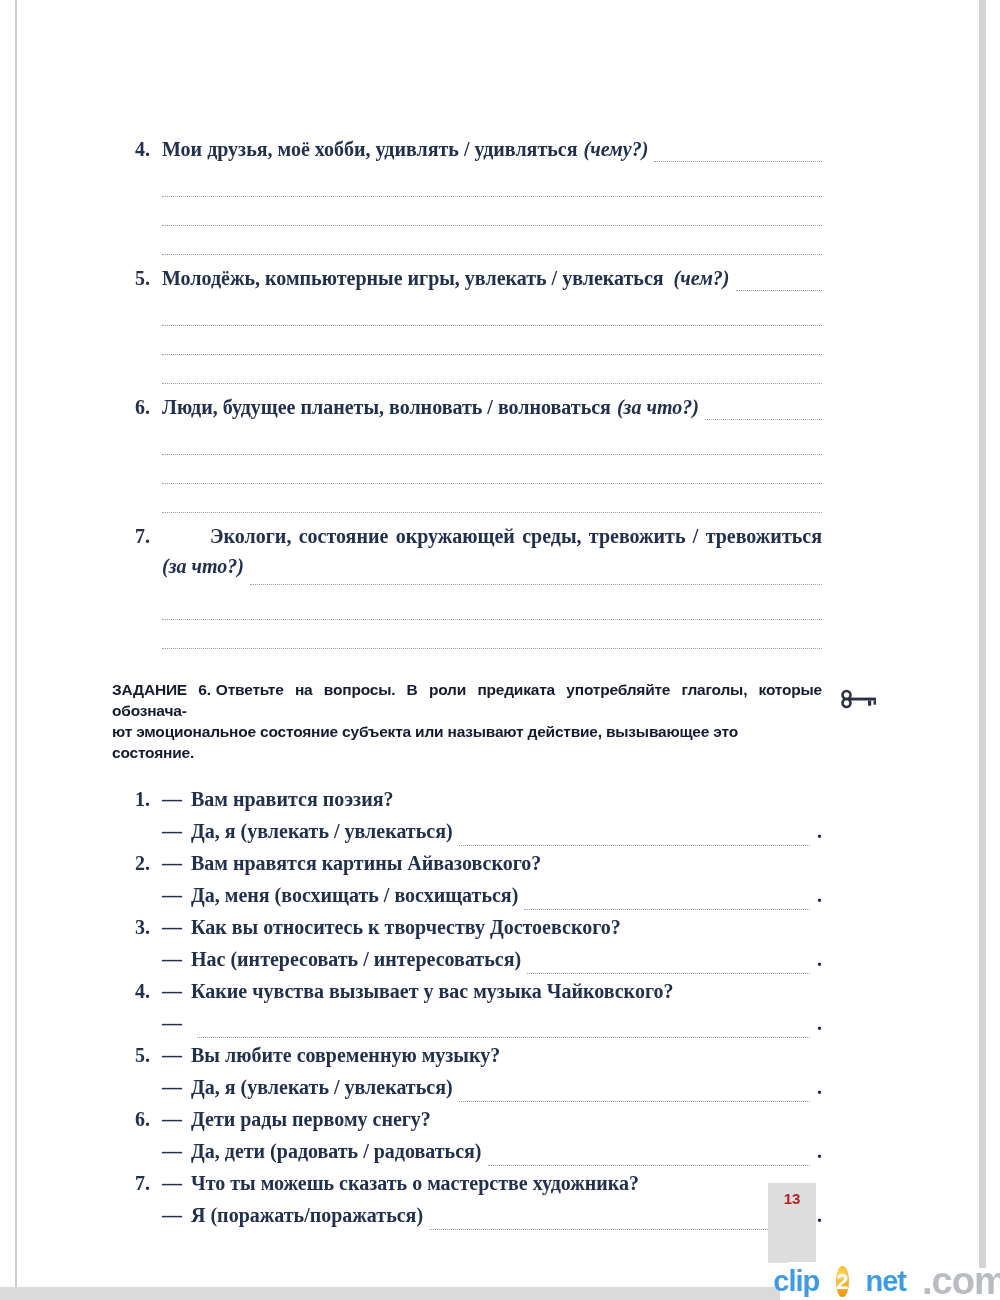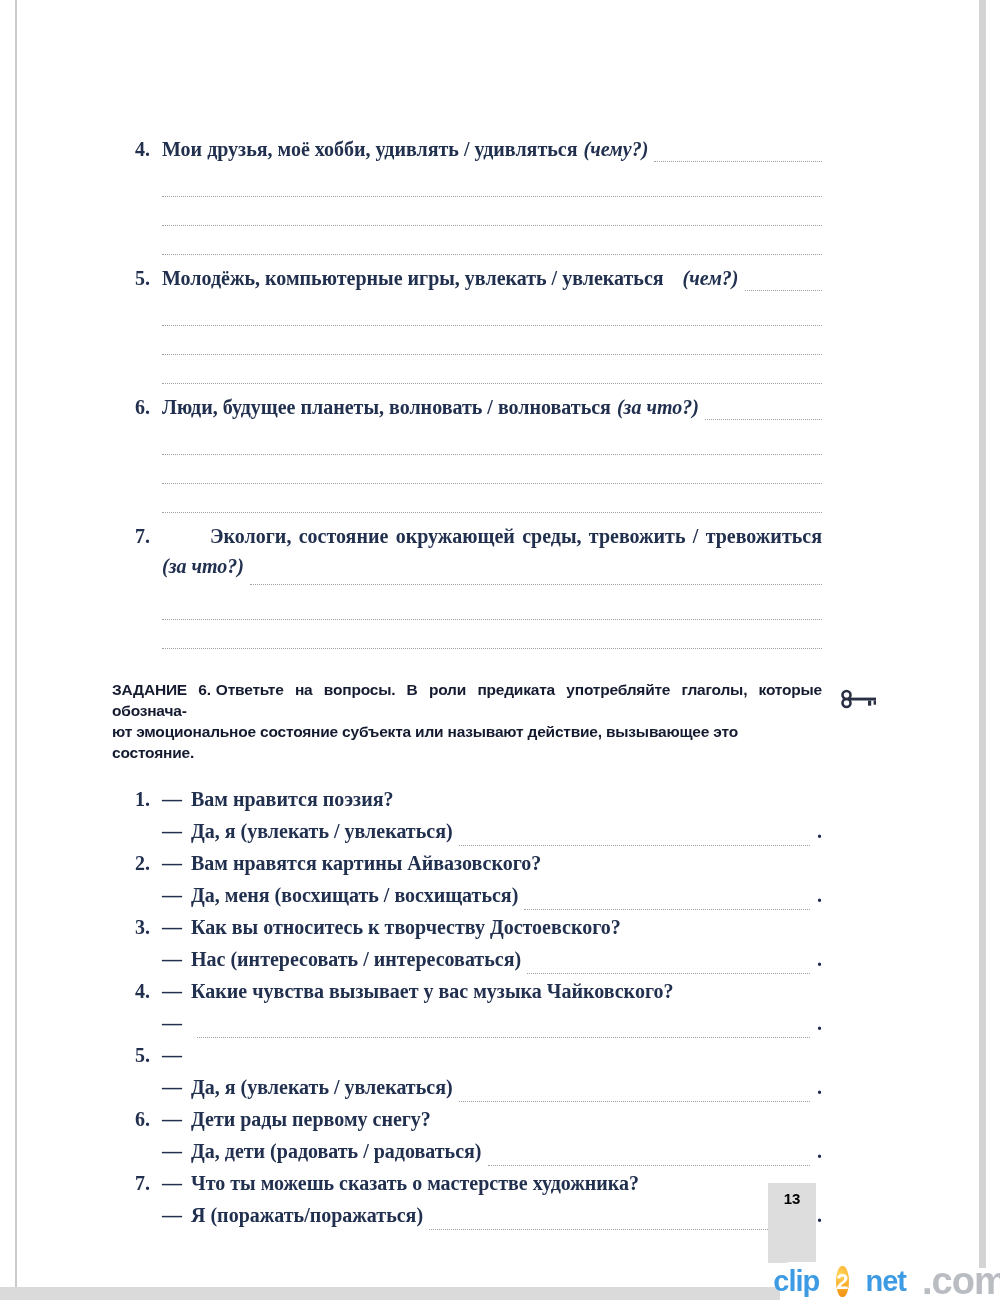--- a/index.html
+++ b/index.html
@@ -62,21 +62,21 @@
   .enddot { margin-left: 7px; flex: 0 0 auto; }
 
   
   .frame-left  { position: absolute; left: 15px;  top: 0; width: 2px; height: 1290px; background: #cbcbcb; z-index: 1; }
   .frame-right { position: absolute; left: 979px; top: 0; width: 7px; height: 1268px; background: #d4d4d4; z-index: 3; }
   .bottom-bar  { position: absolute; left: 0; top: 1287px; width: 788px; height: 13px; background: #dadada; z-index: 2; }
   .page-tab {
     position: absolute; left: 768px; top: 1183px; width: 48px; height: 80px;
     background: #dddddd; z-index: 1;
     font-family: "Liberation Sans", sans-serif; font-weight: bold; font-size: 15px;
-    color: #000000; text-align: center; box-sizing: border-box; padding-top: 7px;
+    color: #b91c1c; text-align: center; box-sizing: border-box; padding-top: 7px;
   }
   .logo-box {
     position: absolute; left: 780px; top: 1262px; width: 220px; height: 38px;
     background: #ffffff; border-top-left-radius: 10px; z-index: 2;
     display: flex; align-items: center; justify-content: center;
     font-family: "Liberation Sans", sans-serif; font-weight: bold; gap: 16px;
   }
   .lg-blue { color: #3d9be3; font-size: 29px; letter-spacing: -1px; }
   .lg-2 {
     display: inline-block; width: 31px; height: 31px; border-radius: 50%;
@@ -102,21 +102,21 @@
       </div>
       <div class="wline"></div>
       <div class="wline"></div>
       <div class="wline"></div>
     </div>
 
     <div class="ex-item">
       <div class="exline">
         <span class="num">5.</span>
         <span>Молодёжь, компьютерные игры, увлекать / увлекаться</span>
-        <span class="hint" style="margin-left:19px">(чем?)</span>
+        <span class="hint" style="margin-left:10px">(чем?)</span>
         <span class="leader"></span>
       </div>
       <div class="wline"></div>
       <div class="wline"></div>
       <div class="wline"></div>
     </div>
 
     <div class="ex-item">
       <div class="exline">
         <span class="num">6.</span>
@@ -209,20 +209,21 @@
         <span class="dash">—</span>
         <span class="leader"></span>
         <span class="enddot">.</span>
       </div>
     </div>
 
     <div>
       <div class="qline">
         <span class="num">5.</span>
         <span class="dash">—</span>
+        <span>Вы любите современную музыку?</span>
       </div>
       <div class="aline">
         <span class="dash">—</span>
         <span>Да, я (увлекать / увлекаться)</span>
         <span class="leader"></span>
         <span class="enddot">.</span>
       </div>
     </div>
 
     <div>

